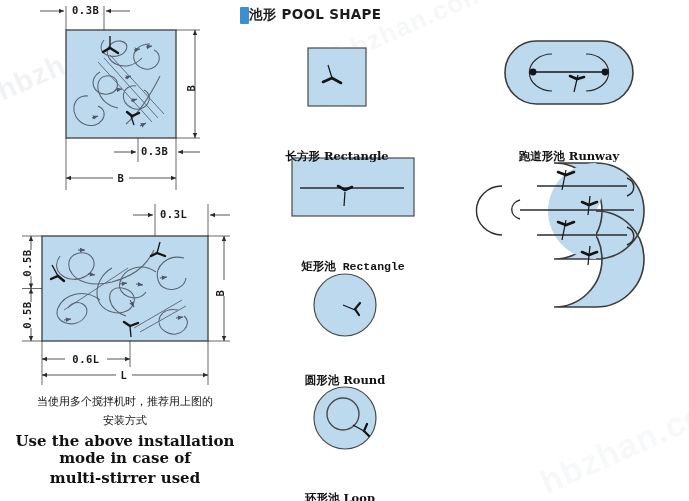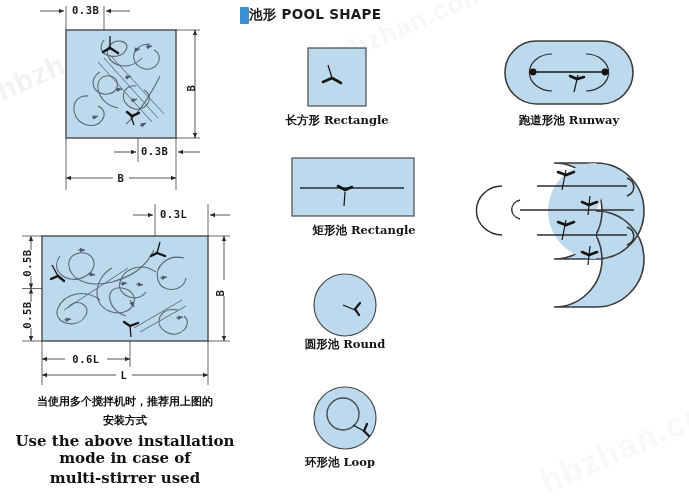--- a/index.html
+++ b/index.html
@@ -29,27 +29,27 @@
 
   
   svg{position:absolute;left:0;top:0;overflow:visible;}
   .blk{font-family:"DejaVu Sans Mono","Liberation Mono",monospace;
        font-size:10.5px;font-weight:700;fill:#1a1a1a;letter-spacing:.5px;}
 
   
   .cap{
     position:absolute;text-align:center;white-space:nowrap;
     font-family:"DejaVu Serif","Liberation Serif",serif;
-    font-size:11.5px;color:#141414;font-weight:700;
+    font-size:11.5px;color:#141414;font-weight:700;margin-top:36px;
   }
 
   
   .note{position:absolute;left:12px;top:392px;width:226px;text-align:center;}
   .note .cn{font-family:"DejaVu Sans","Liberation Sans",sans-serif;
-            font-size:11px;font-weight:700;color:#111;line-height:19px;}
+            font-size:11px;font-weight:400;color:#111;line-height:19px;}
   .note .en{font-family:"DejaVu Serif","Liberation Serif",serif;
             font-size:15px;font-weight:700;color:#111;line-height:17px;margin-top:3px;}
 </style>
 </head>
 <body>
 
 <div class="stage">
 
   <div class="wm wm-a">hbzhan</div>
   <div class="wm wm-c">hbzhan.com</div>
@@ -291,21 +291,21 @@
         <path d="M566,220 L562,240" stroke-width="1.2"></path>
         <path d="M558,222 L566,225 L574,222" stroke-width="2.6" stroke-linecap="round"></path>
         <path d="M590,246 L588,265" stroke-width="1.2"></path>
         <path d="M582,252 L589,255 L597,252" stroke-width="2.6" stroke-linecap="round"></path>
       </g>
     </g>
   </svg>
 
   <div class="cap" style="left:277px;top:113px;width:120px;">长方形 Rectangle</div>
 
-  <div class="cap" style="left:304px;top:223px;width:120px;">矩形池 Rectangle</div>
+  <div class="cap" style="left:293px;top:223px;width:120px;font-family:Liberation Mono, monospace;">矩形池 Rectangle</div>
 
   <div class="cap" style="left:285px;top:337px;width:120px;text-align:center;">圆形池 Round</div>
 
   <div class="cap" style="left:280px;top:455px;width:120px;text-align:center;">环形池 Loop</div>
 
   <div class="cap" style="left:489px;top:113px;width:160px;">跑道形池 Runway</div>
 
 
   <div class="note">
     <div class="cn">当使用多个搅拌机时，推荐用上图的</div>

